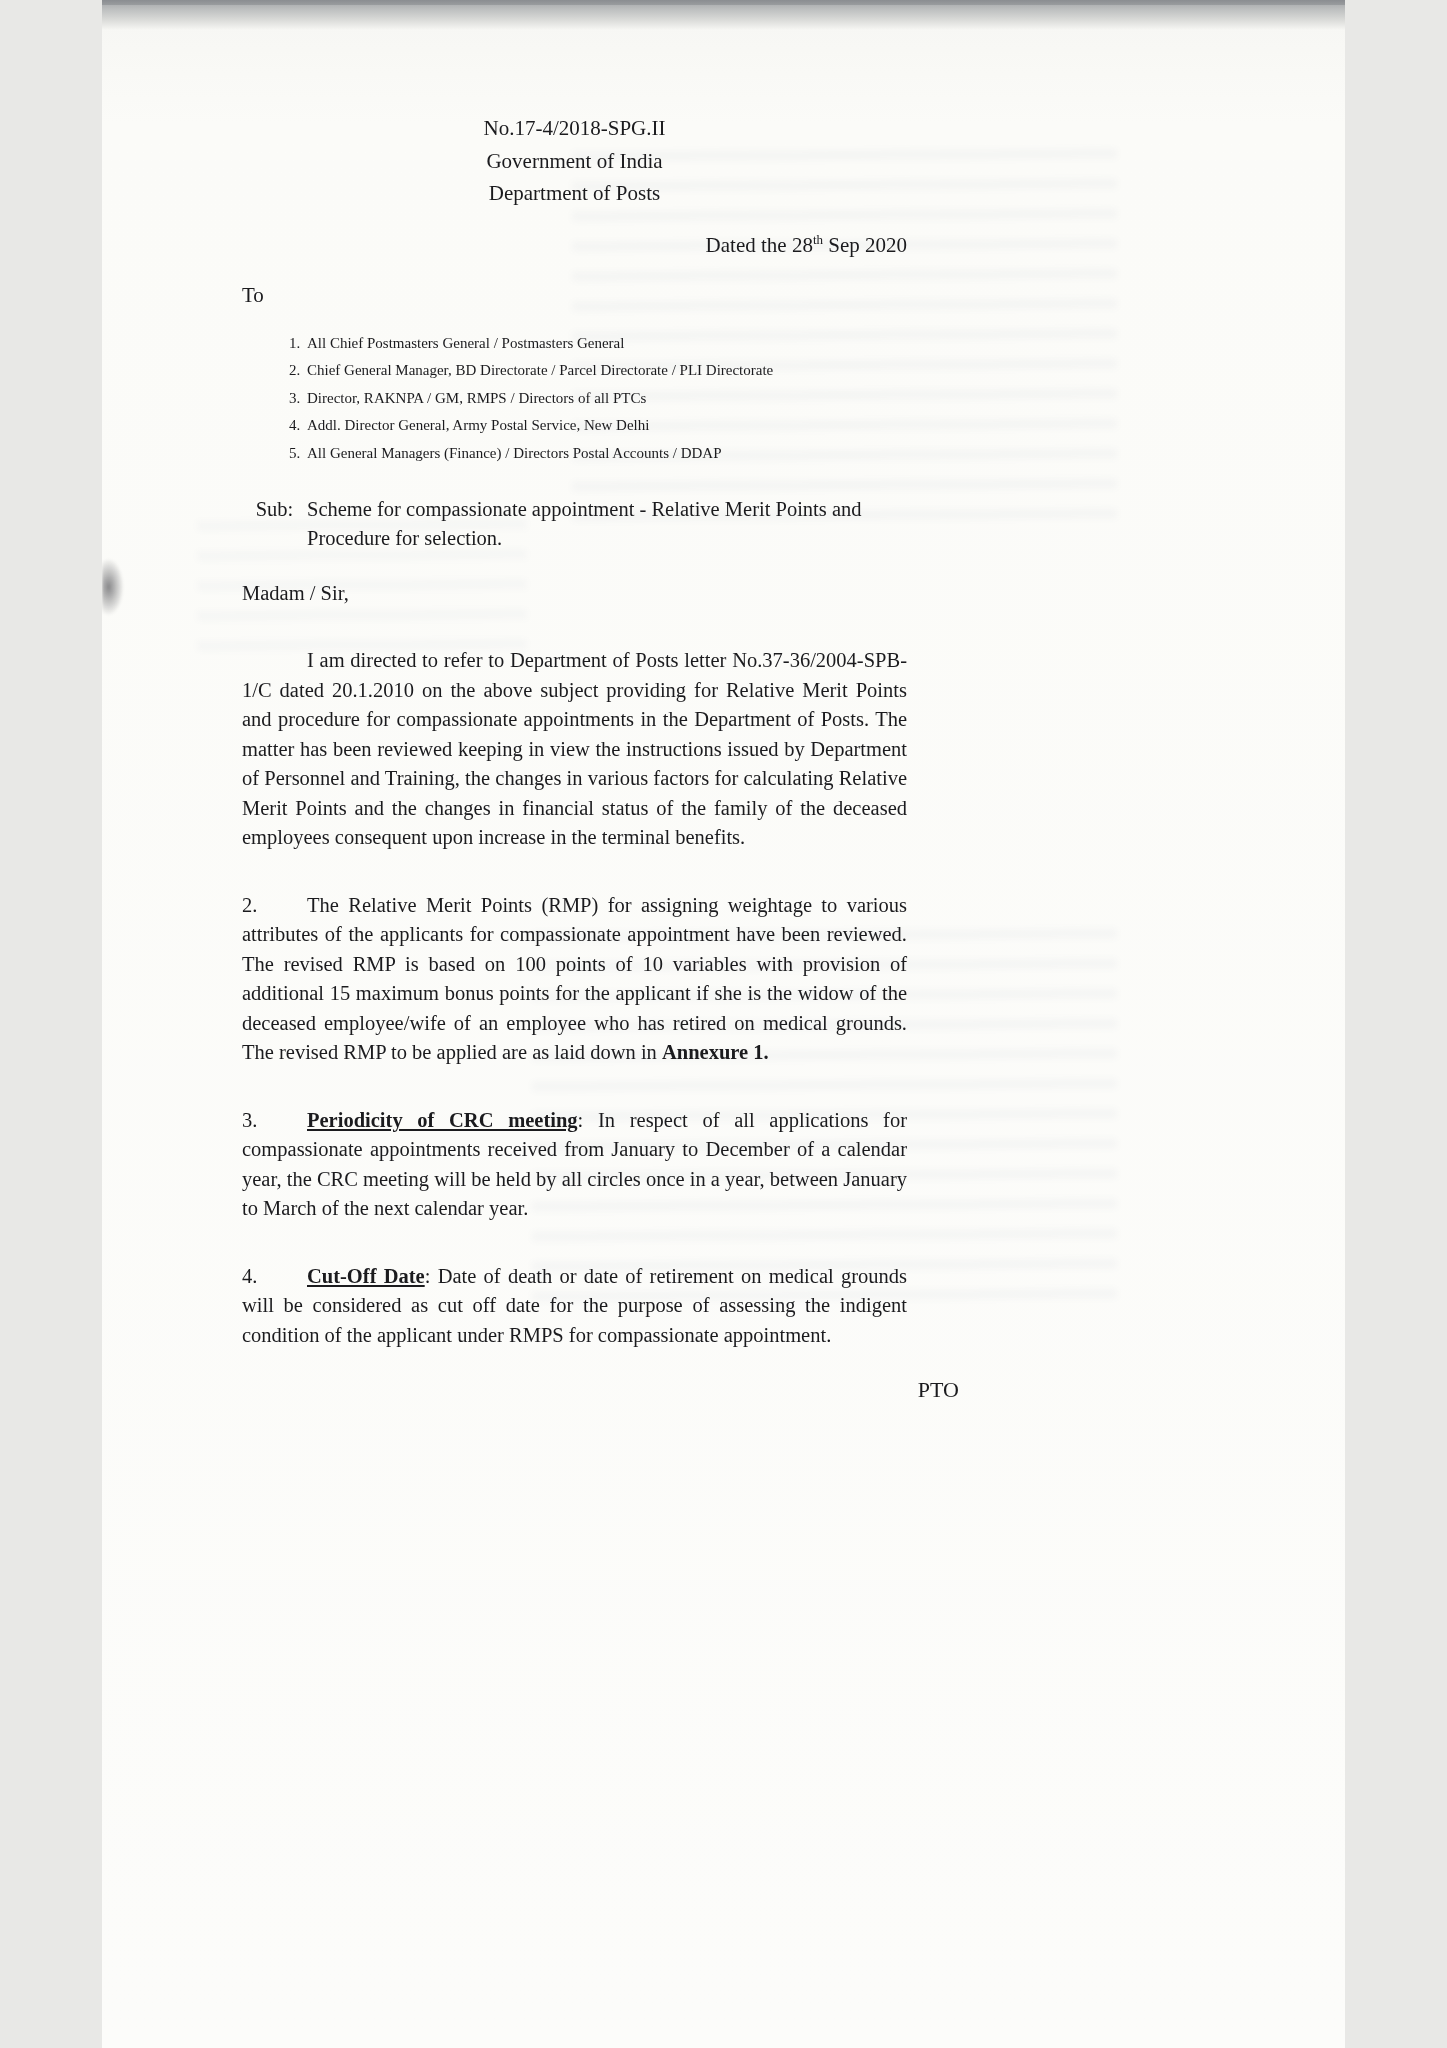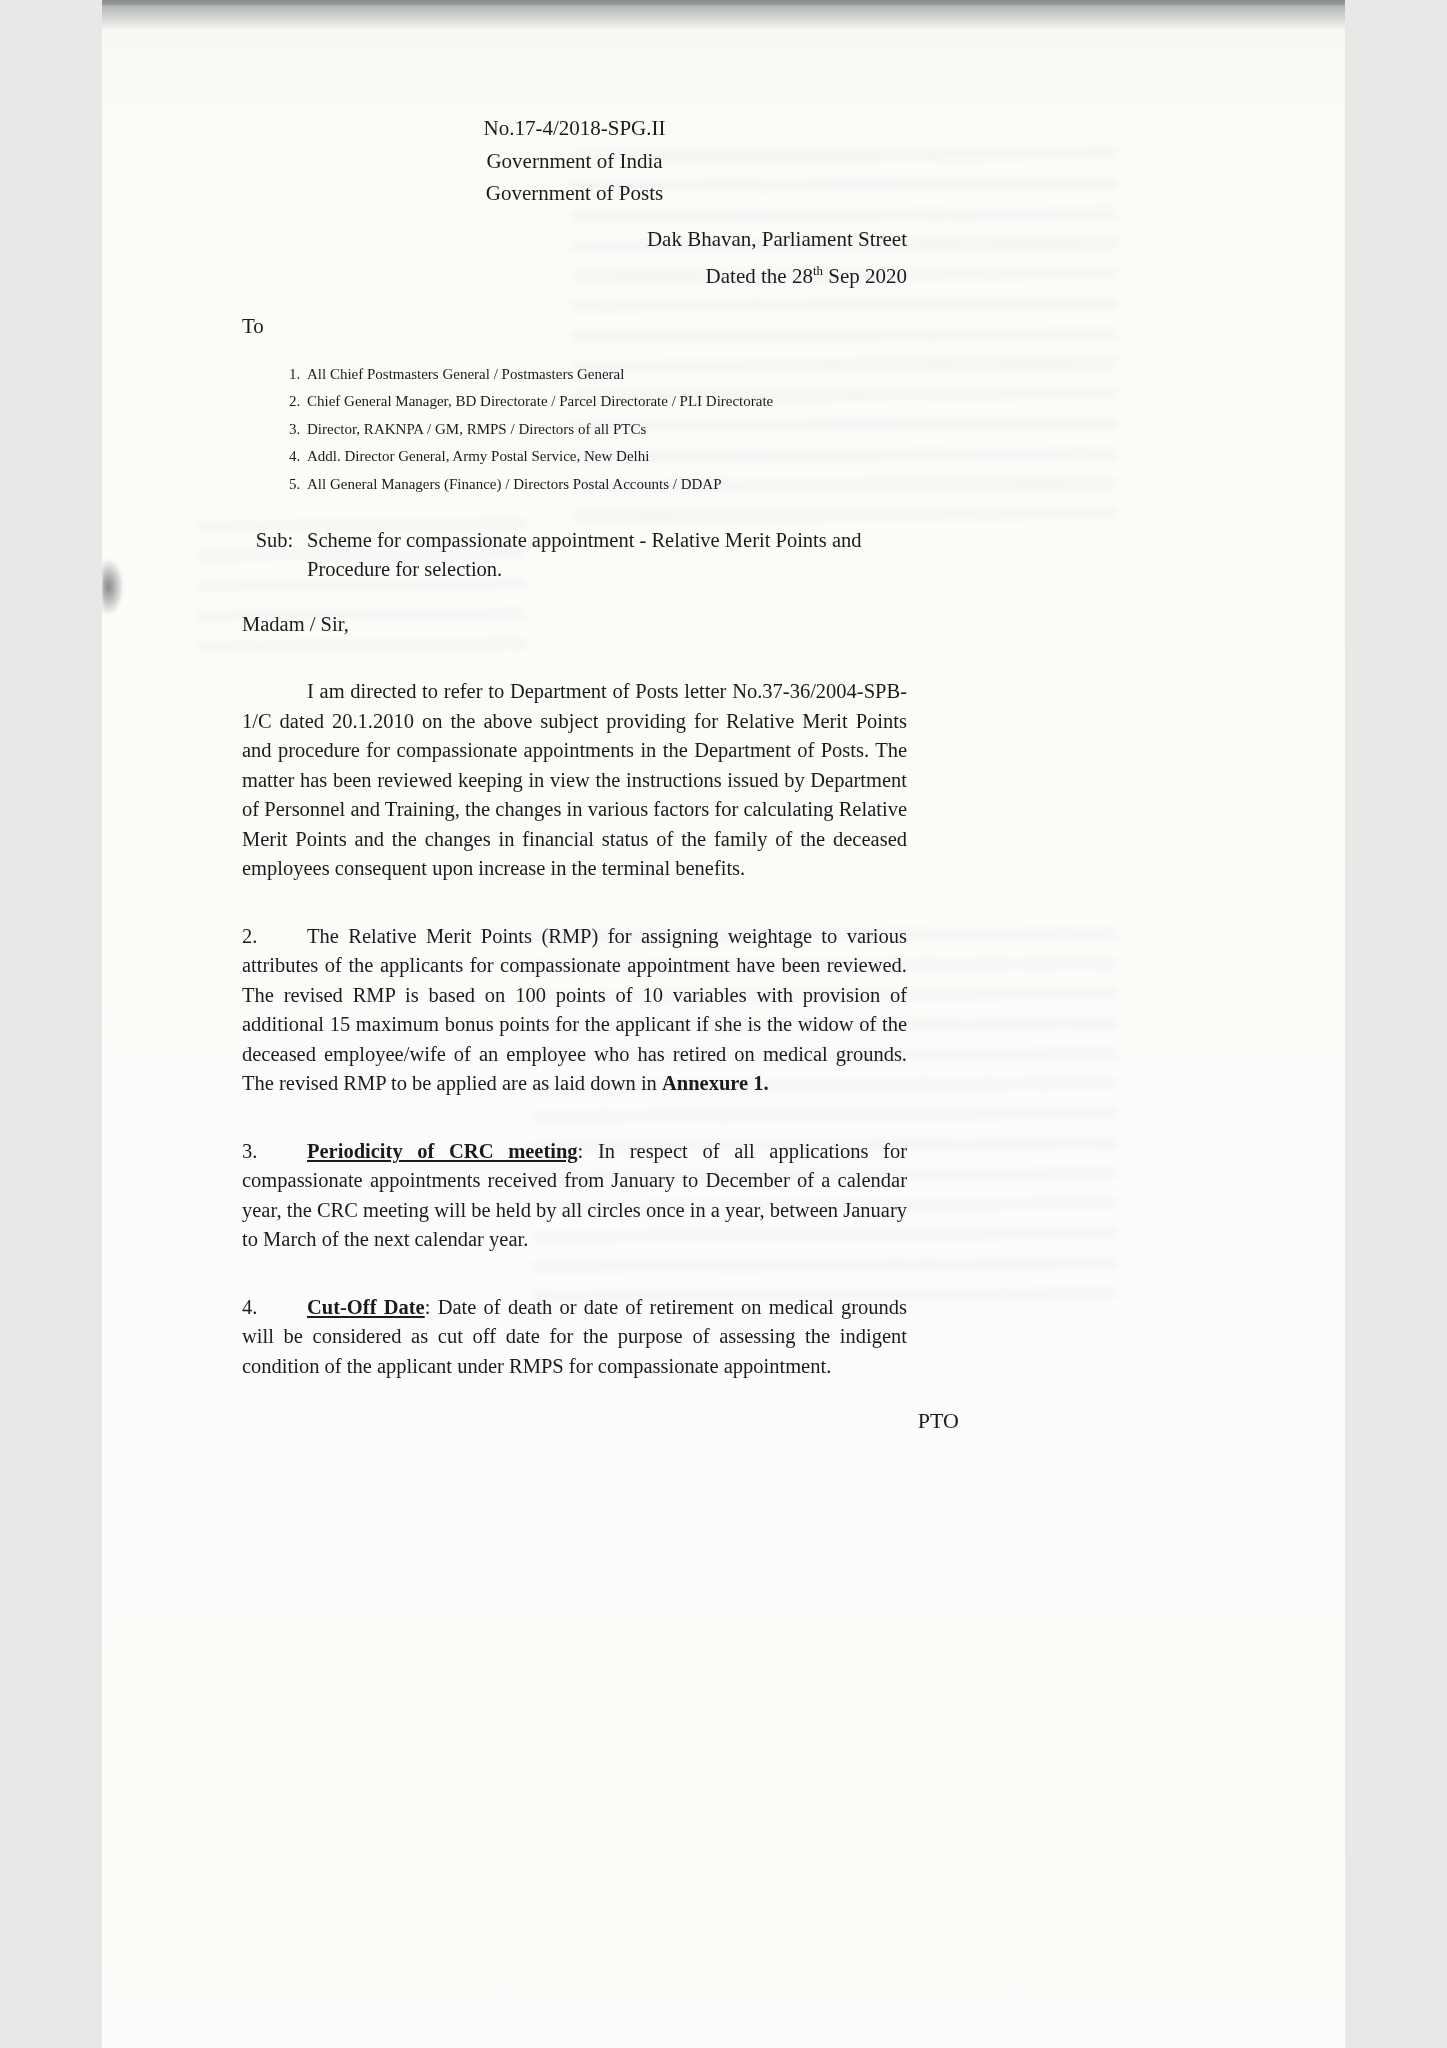--- a/index.html
+++ b/index.html
@@ -84,25 +84,24 @@
   <div class="ghost ghost1"></div>
   <div class="ghost ghost2"></div>
   <div class="ghost ghost3"></div>
   <div class="edge-mark"></div>
 
   <div class="content">
 
     <div class="letterhead">
       <div>No.17-4/2018-SPG.II</div>
       <div>Government of India</div>
-      <div>Government of Posts</div>
+      <div>Department of Posts</div>
     </div>
 
     <div class="addr">
-      <div>Dak Bhavan, Parliament Street</div>
       <div><span>Dated the 28</span><sup>th</sup><span> Sep 2020</span></div>
     </div>
 
     <div class="to-label">To</div>
 
     <ol class="recipients">
       <li>All Chief Postmasters General / Postmasters General</li>
       <li>Chief General Manager, BD Directorate / Parcel Directorate / PLI Directorate</li>
       <li>Director, RAKNPA / GM, RMPS / Directors of all PTCs</li>
       <li>Addl. Director General, Army Postal Service, New Delhi</li>

